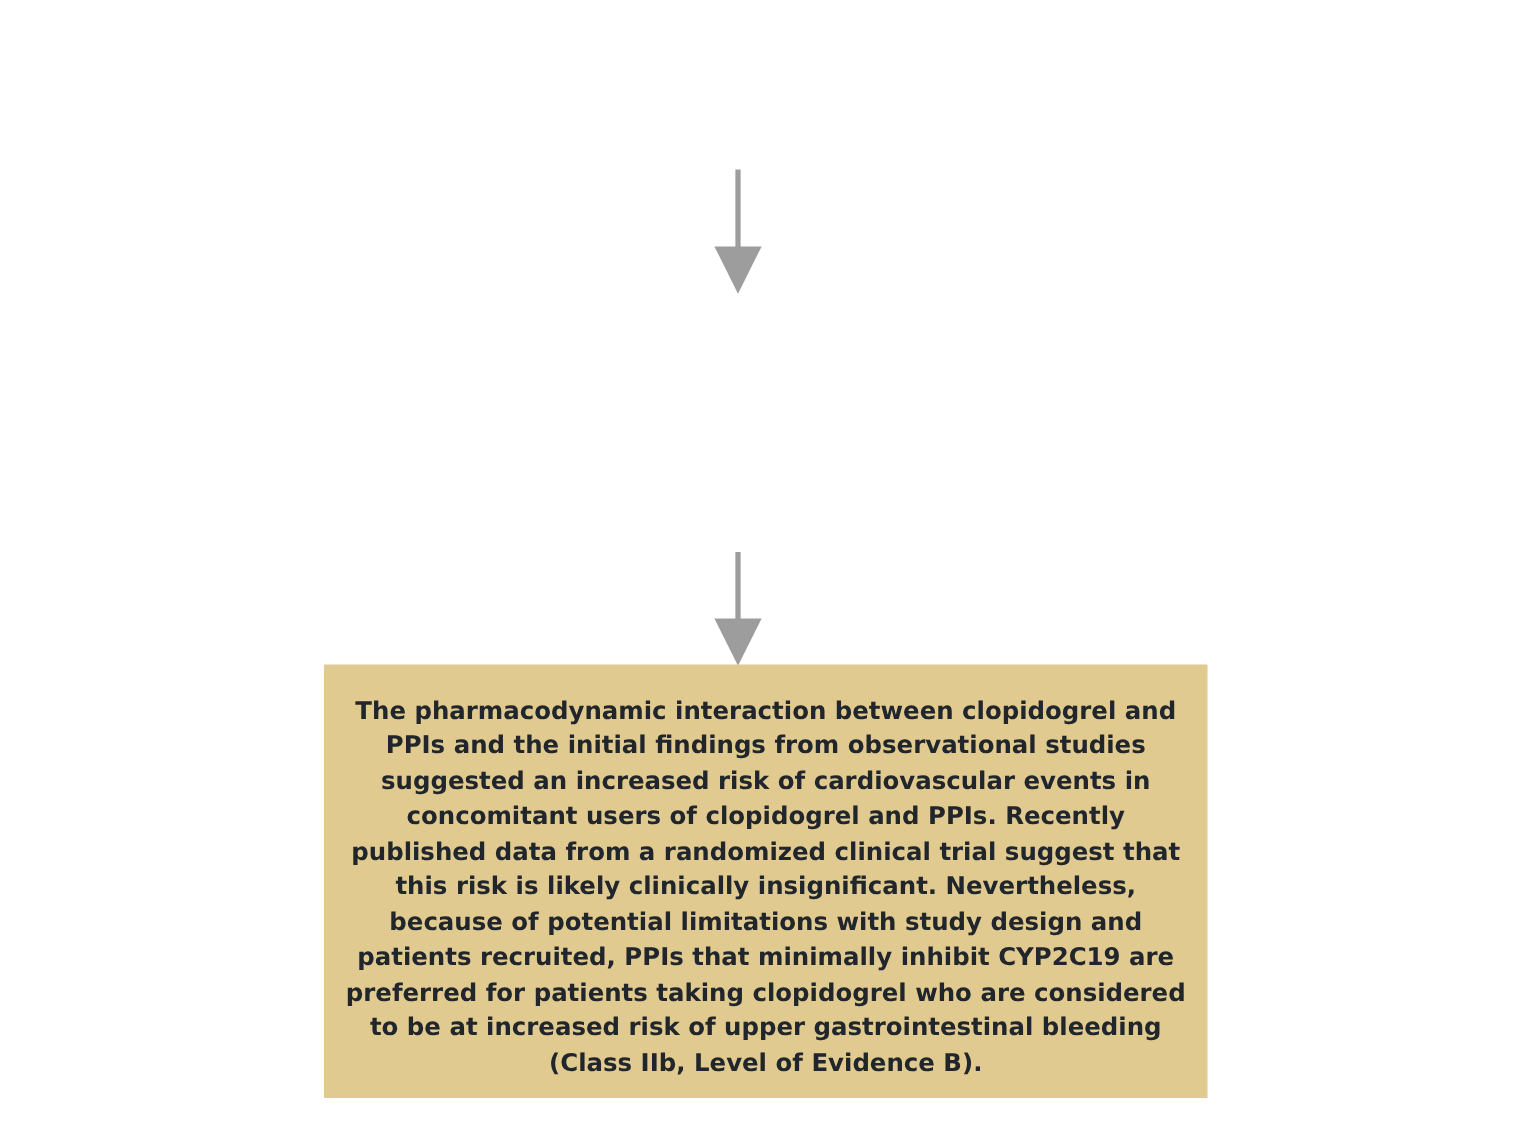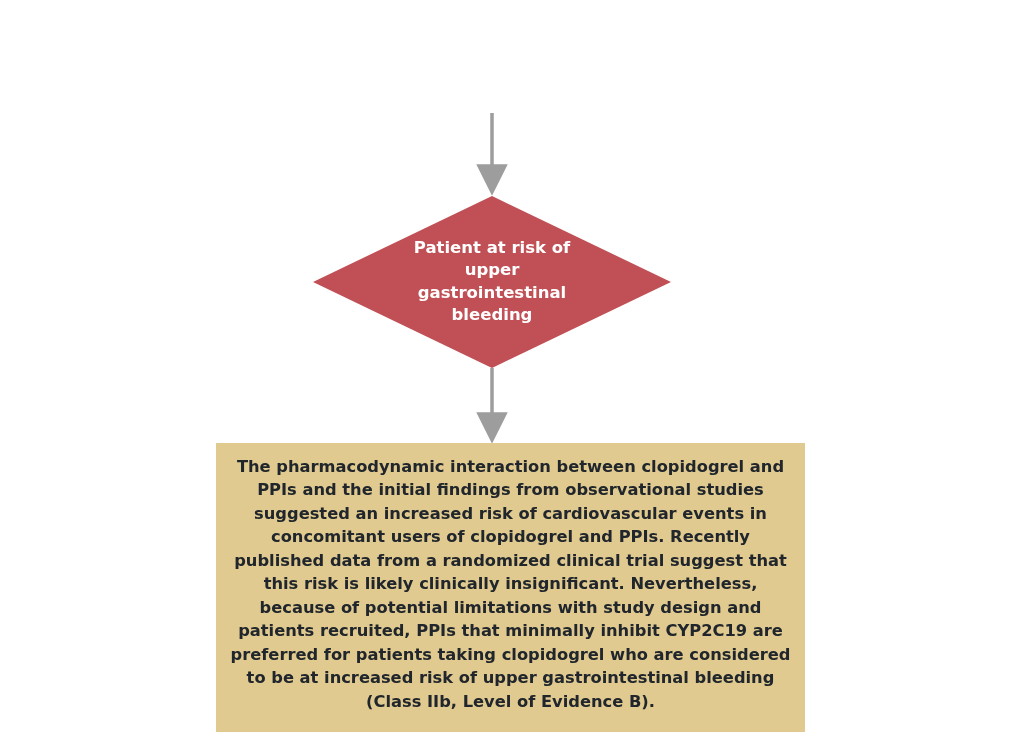--- a/index.html
+++ b/index.html
@@ -77,21 +77,21 @@
 
   
   .node-box {
     position: absolute;
     left: 216px;
     top: 443px;
     width: 589px;
     height: 289px;
     background: #e0ca90;
     display: flex;
-    align-items: flex-start;
+    align-items: flex-end;
     justify-content: center;
     box-sizing: border-box;
     padding: 12px 8px;
   }
   .node-box .node-text {
     color: #20262b;
     font-size: 16.3px;
     font-weight: bold;
     line-height: 1.44;
     text-align: center;
@@ -120,25 +120,18 @@
     </defs>
     <g>
       <line x1="492" y1="113" x2="492" y2="180" stroke="#9d9d9d" stroke-width="3.5" marker-end="url(#arrowhead)"></line>
     </g>
     <g>
       <line x1="492" y1="368" x2="492" y2="428" stroke="#9d9d9d" stroke-width="3.5" marker-end="url(#arrowhead)"></line>
     </g>
   </svg>
 
 
-  <div class="node-decision-wrap">
-    <div class="node-decision-shape"></div>
-    <div class="node-text">Patient at risk of
-upper
-gastrointestinal
-bleeding</div>
-  </div>
 
   <div class="node-box">
     <div class="node-text">The pharmacodynamic interaction between clopidogrel and PPIs and the initial findings from observational studies suggested an increased risk of cardiovascular events in concomitant users of clopidogrel and PPIs. Recently published data from a randomized clinical trial suggest that this risk is likely clinically insignificant. Nevertheless, because of potential limitations with study design and patients recruited, PPIs that minimally inhibit CYP2C19 are preferred for patients taking clopidogrel who are considered to be at increased risk of upper gastrointestinal bleeding (Class IIb, Level of Evidence B).</div>
   </div>
 
 </div>
 
 </body></html>

